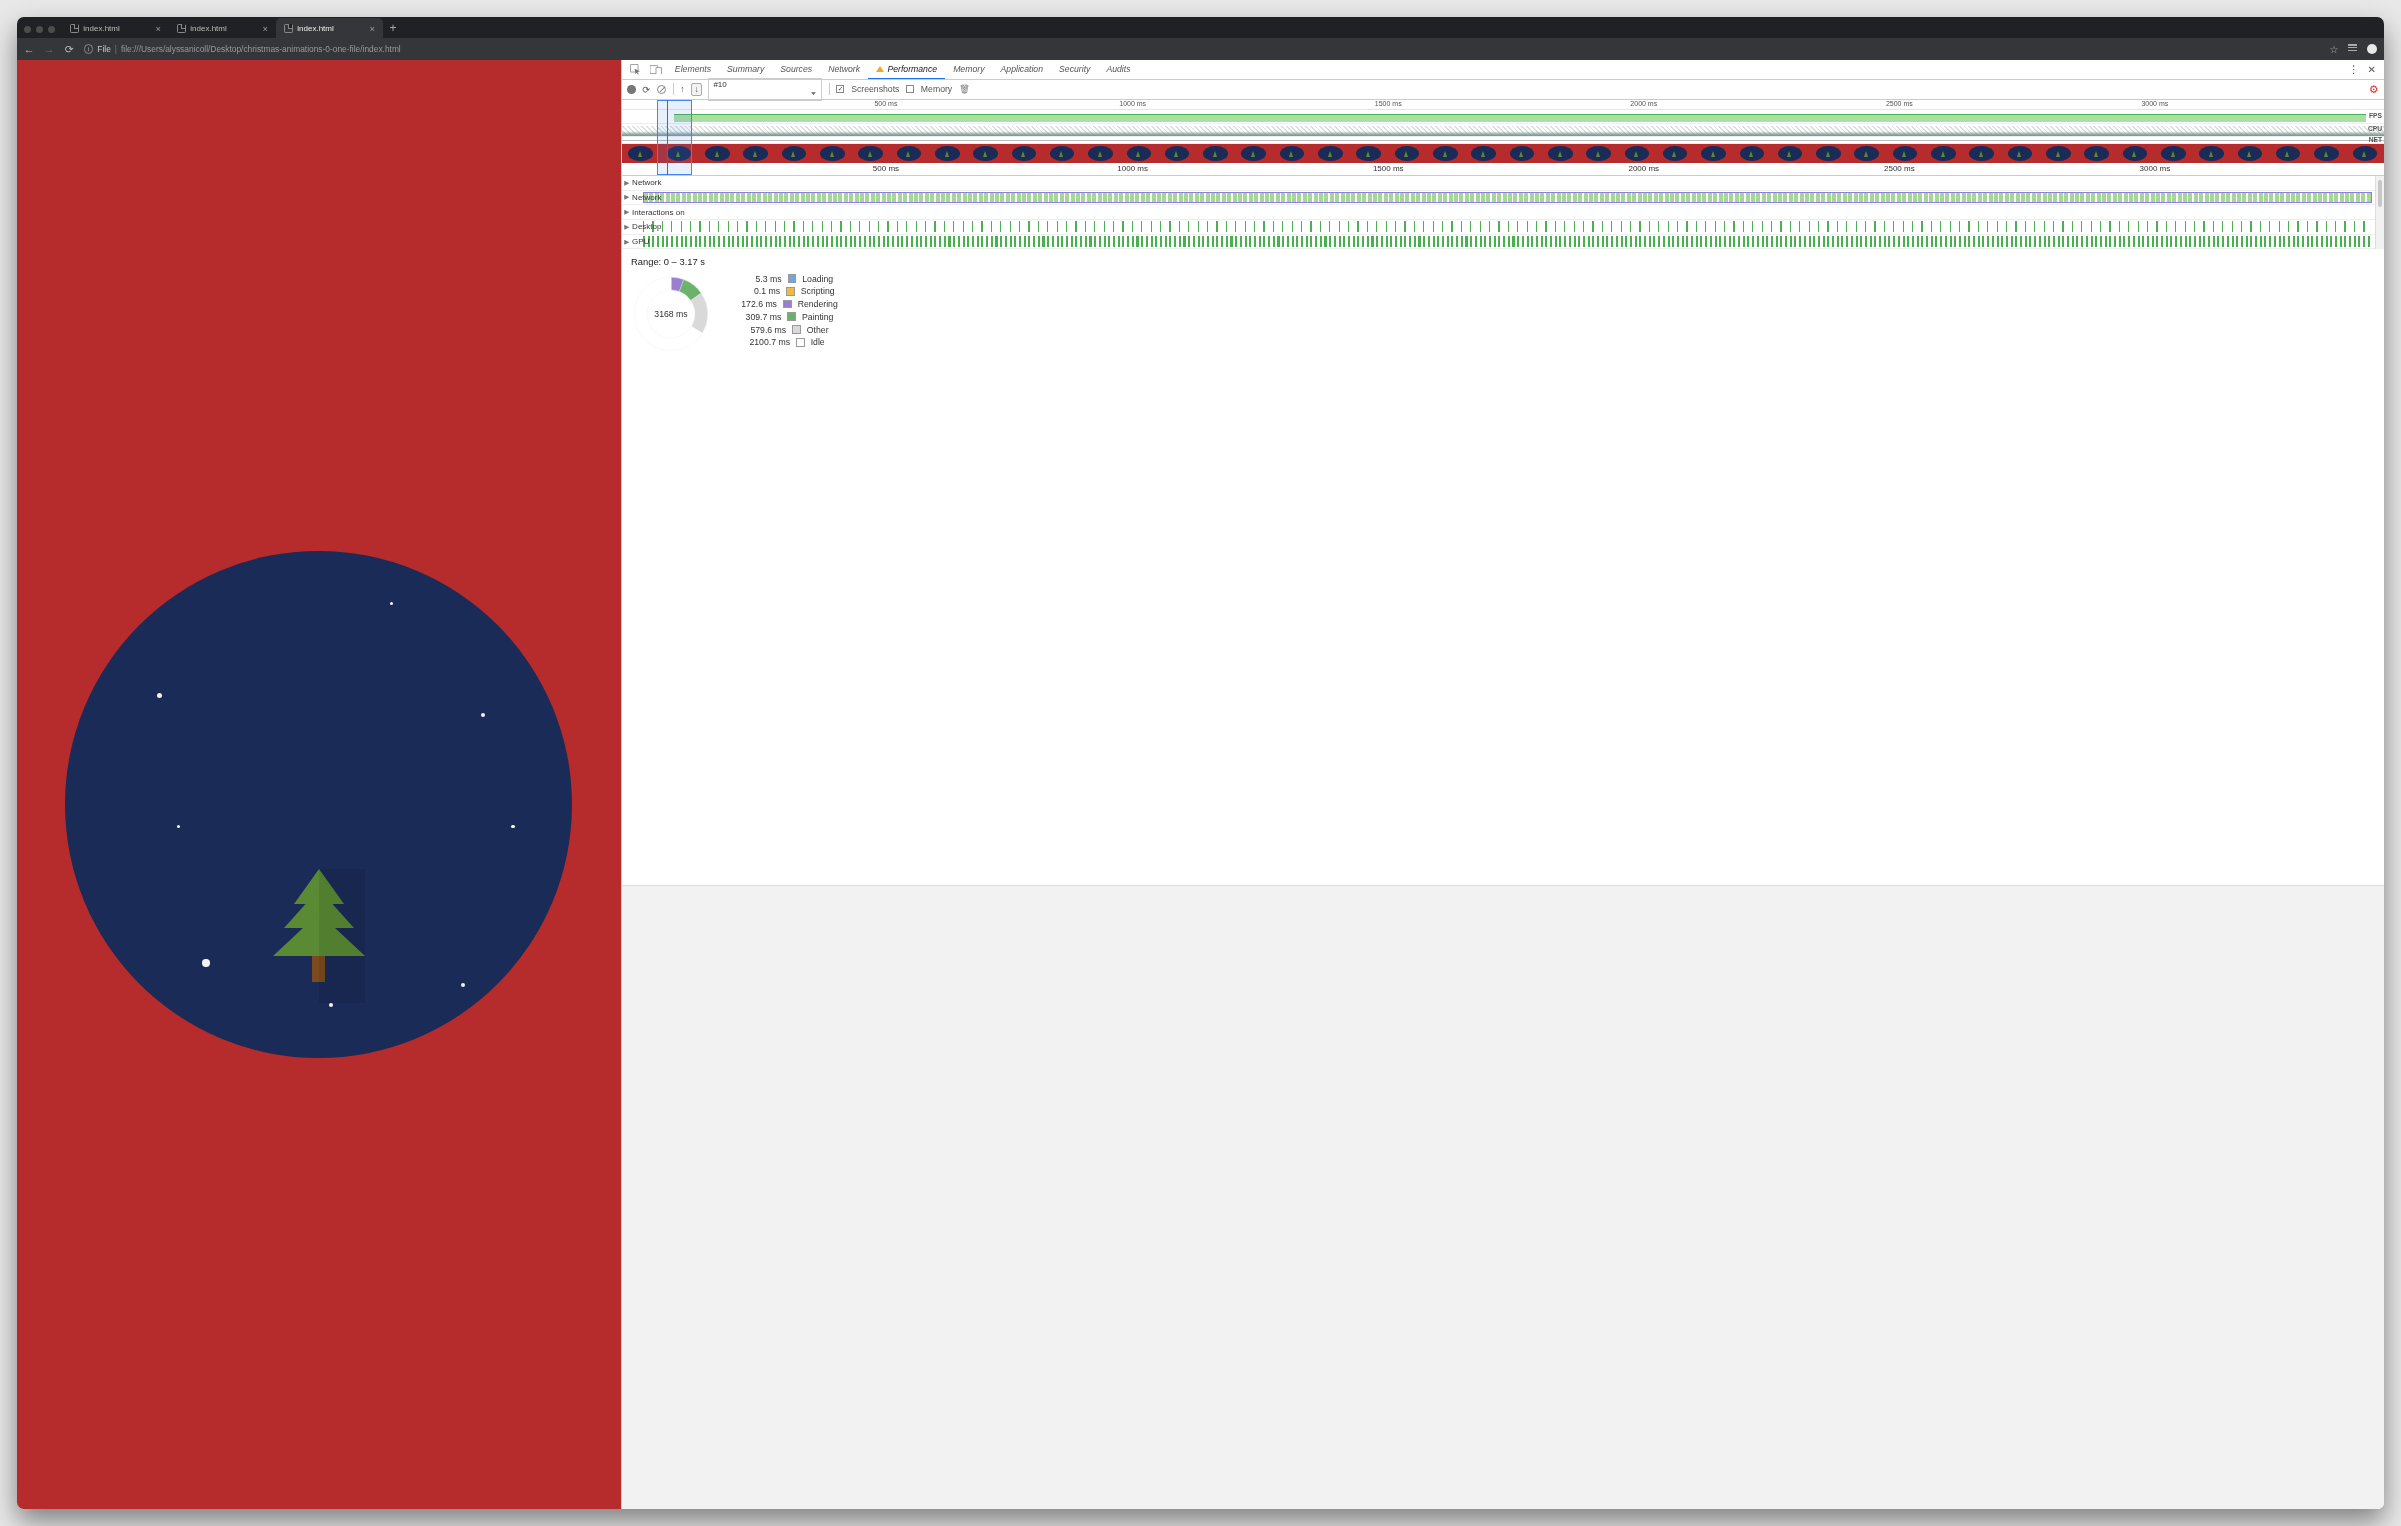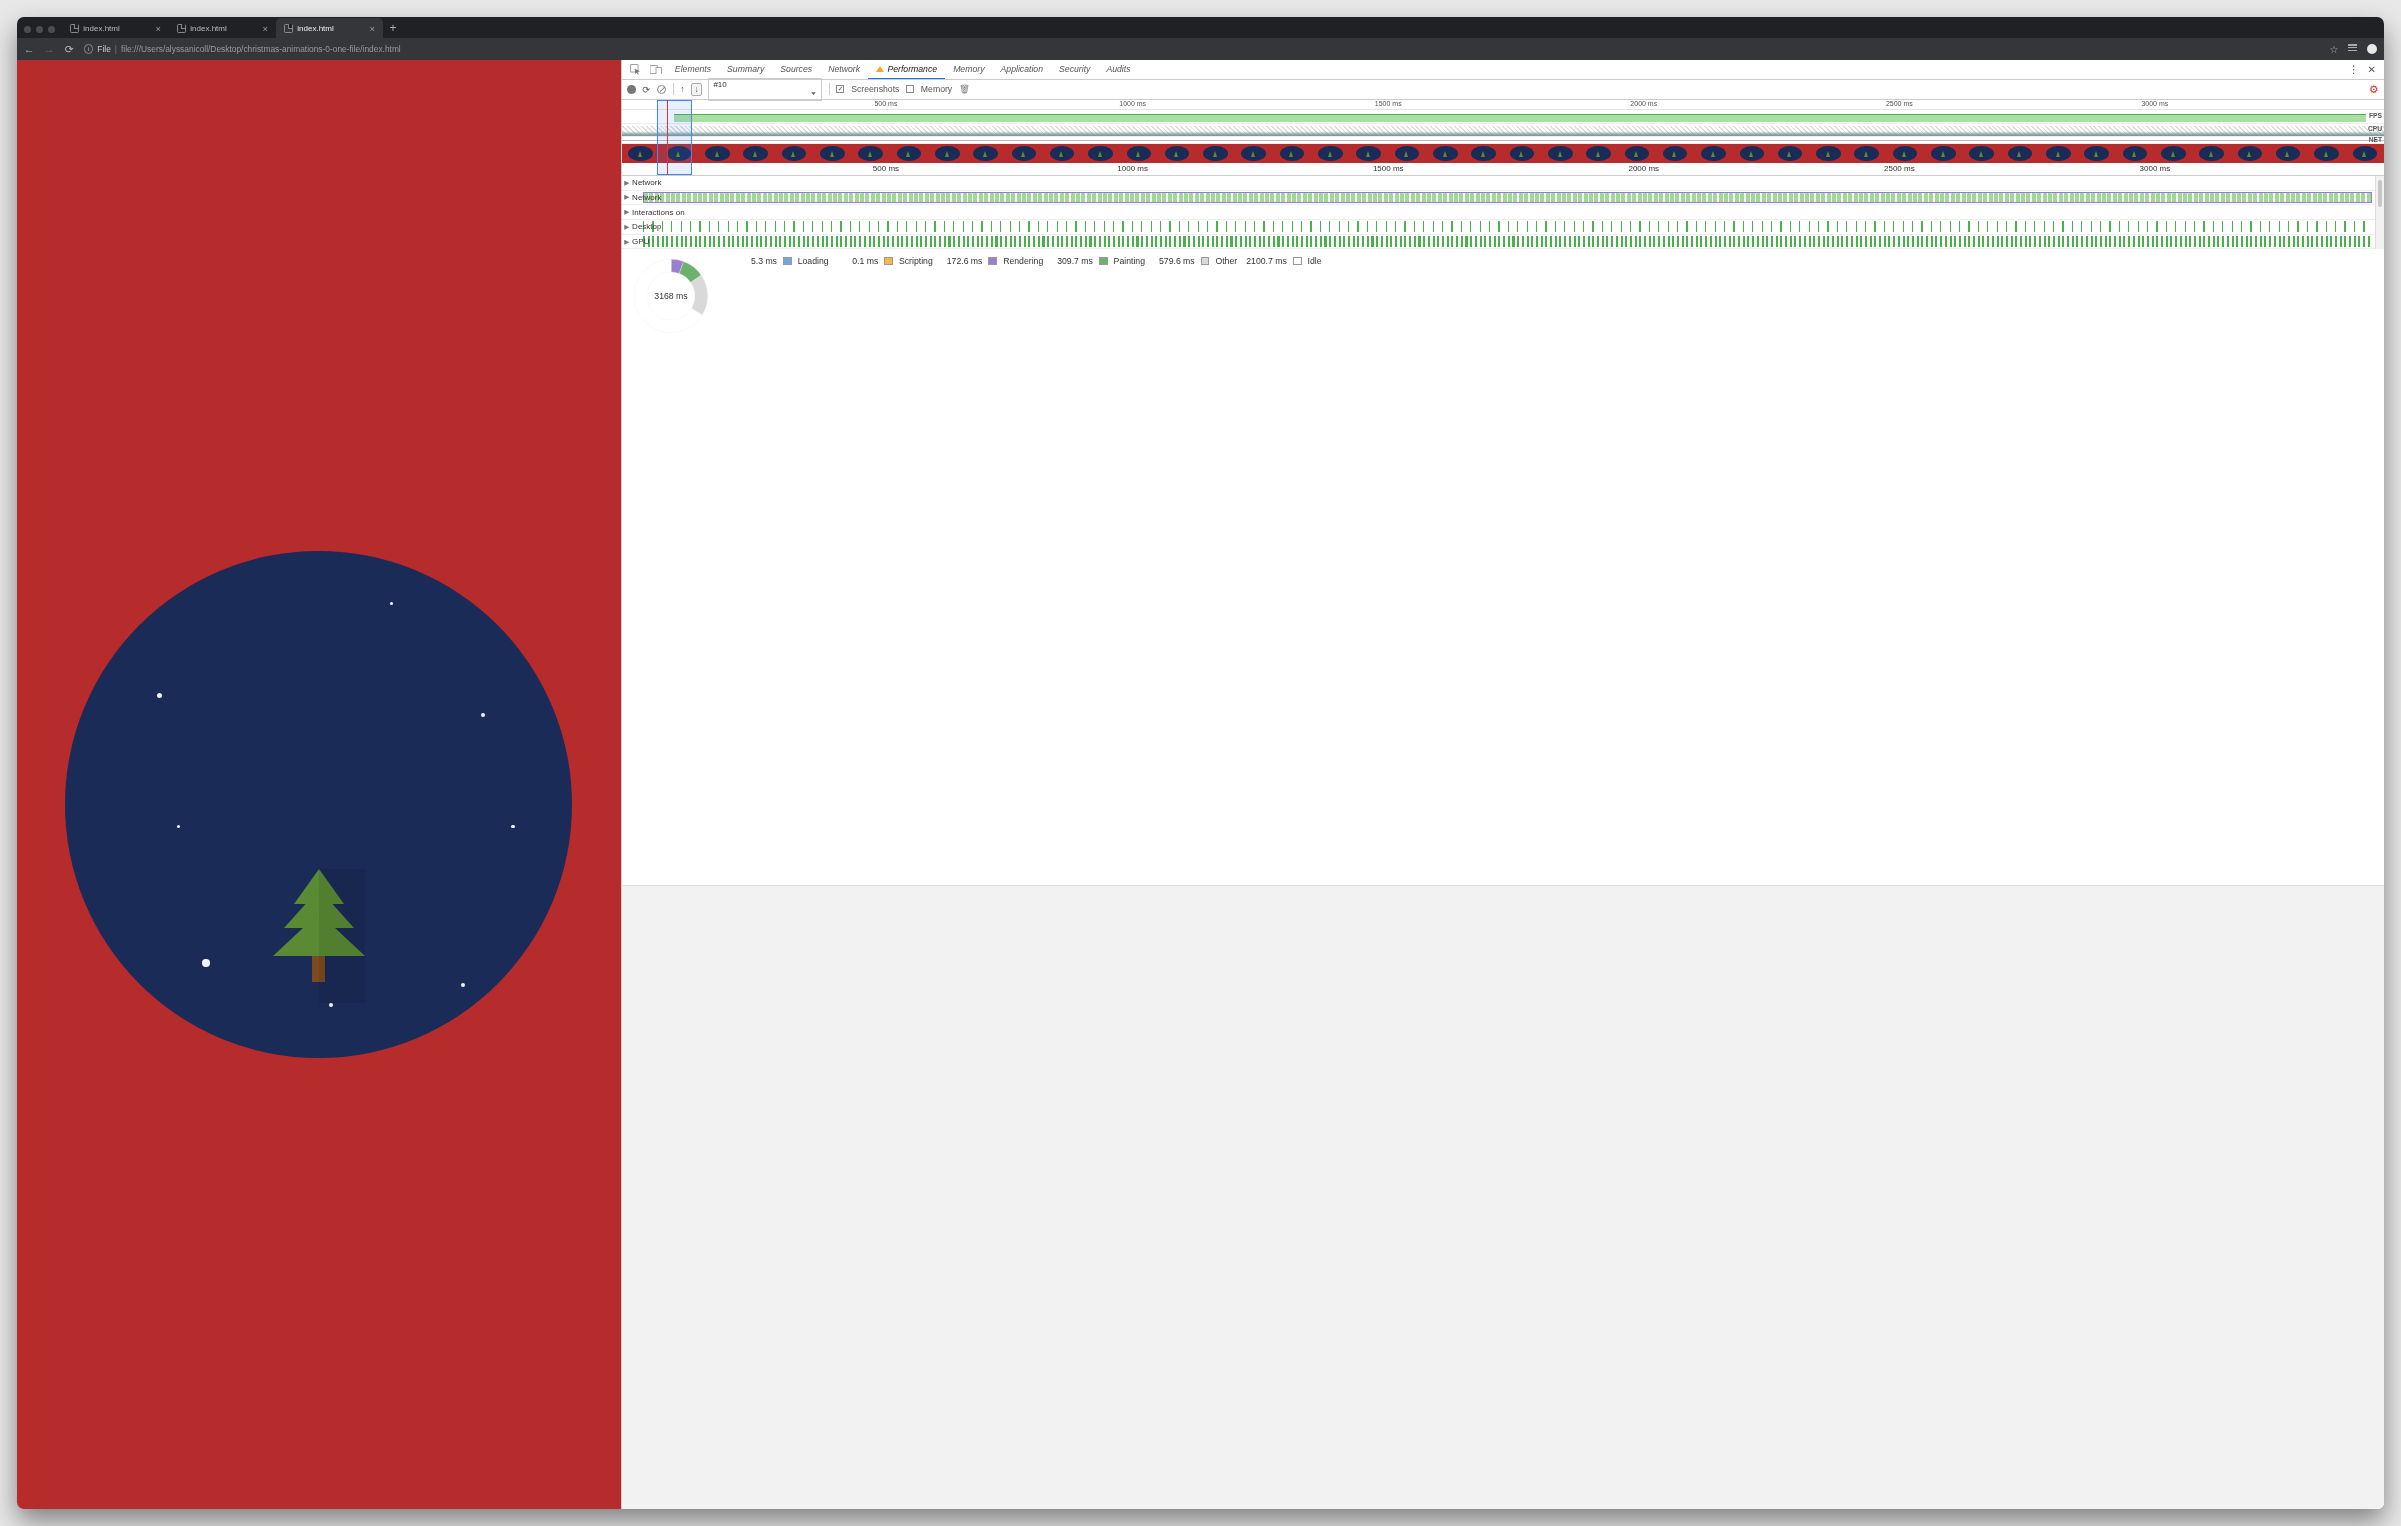--- a/index.html
+++ b/index.html
@@ -98,21 +98,21 @@
   
   .sum-tabs{display:flex;height:20px;border-top:0.7px solid #ccc;border-bottom:0.7px solid #ccc;align-items:center;gap:2.7px;padding:0 2.7px;color:#555;}
   .sum-tab{padding:0 8px;height:20px;display:flex;align-items:center;}
   .sum-tab.active{color:#222;border-bottom:1.3px solid #1a73e8;}
   .summary{padding:6.7px 9.4px;display:flex;flex-direction:column;gap:6.7px;flex:1;min-height:0;}
   .range{font-size:9.4px;color:#222;}
   .sum-body{display:flex;gap:19px;align-items:flex-start;}
   .donut{width:80px;height:80px;position:relative;}
   .donut svg{transform:rotate(-90deg);}
   .donut .ct{position:absolute;inset:0;display:flex;align-items:center;justify-content:center;font-size:8.7px;color:#333;}
-  .legend{display:flex;flex-direction:row;gap:2.7px;font-size:8.7px;color:#333;}
+  .legend{display:flex;flex-direction:column;gap:2.7px;font-size:8.7px;color:#333;align-items:center;}
   .lg-row{display:flex;align-items:center;gap:6px;}
   .lg-val{min-width:47px;text-align:right;}
   .sw{width:8.7px;height:8.7px;border:0.7px solid #999;}
   .blank{flex:1;background:#f2f2f2;border-top:0.7px solid #ddd;}
   .sb{width:9.4px;background:#f2f2f2;border-left:0.7px solid #ddd;position:relative;}
   .sb-thumb{position:absolute;top:4px;left:2px;right:2px;height:27px;border-radius:3.4px;background:#c7c7c7;}
 </style>
 </head>
 <body>
 
@@ -351,20 +351,21 @@
               <div class="strip bar-gpu"></div>
             </div>
           </div>
         <div class="sb">
             <div class="sb-thumb"></div>
           </div>
       </div>
 
 
       <div class="summary">
+        <div class="range">Range: 0 – 3.17 s</div>
         <div class="sum-body">
           <div class="donut">
             <svg width="80" height="80" viewBox="0 0 120 120" id="donut-svg">
                 <path d="M 115 60 A 55 55 0 0 1 114.99696142594709 60.57812966788294 L 95.99801111516538 60.37841214625065 A 36 36 0 0 0 96 60 Z" fill="#6fa8dc" stroke="#eee" stroke-width="0.5"></path>
                 <path d="M 114.99696142594709 60.57812966788294 A 55 55 0 0 1 114.99684568215363 60.589037361616654 L 95.99793535559147 60.38555172760363 A 36 36 0 0 0 95.99801111516538 60.37841214625065 Z" fill="#f4b942" stroke="#eee" stroke-width="0.5"></path>
                 <path d="M 114.99684568215363 60.589037361616654 A 55 55 0 0 1 111.60807051883394 79.01596848238509 L 93.77982797596403 72.44681573392478 A 36 36 0 0 0 95.99793535559147 60.38555172760363 Z" fill="#9a7fd1" stroke="#eee" stroke-width="0.5"></path>
                 <path d="M 111.60807051883394 79.01596848238509 A 55 55 0 0 1 91.21524174326566 105.28364697006509 L 80.43179459559207 89.64020528949715 A 36 36 0 0 0 93.77982797596403 72.44681573392478 Z" fill="#6bb36b" stroke="#eee" stroke-width="0.5"></path>
                 <path d="M 91.21524174326566 105.28364697006509 A 55 55 0 0 1 31.439498927867085 107.003167749724 L 41.30585384369482 90.76570979981935 A 36 36 0 0 0 80.43179459559207 89.64020528949715 Z" fill="#d9d9d9" stroke="#eee" stroke-width="0.5"></path>
                 <path d="M 31.439498927867085 107.003167749724 A 55 55 0 1 1 115 59.999999999999936 L 96 59.99999999999996 A 36 36 0 1 0 41.30585384369482 90.76570979981935 Z" fill="#ffffff" stroke="#eee" stroke-width="0.5"></path>
               </svg>

